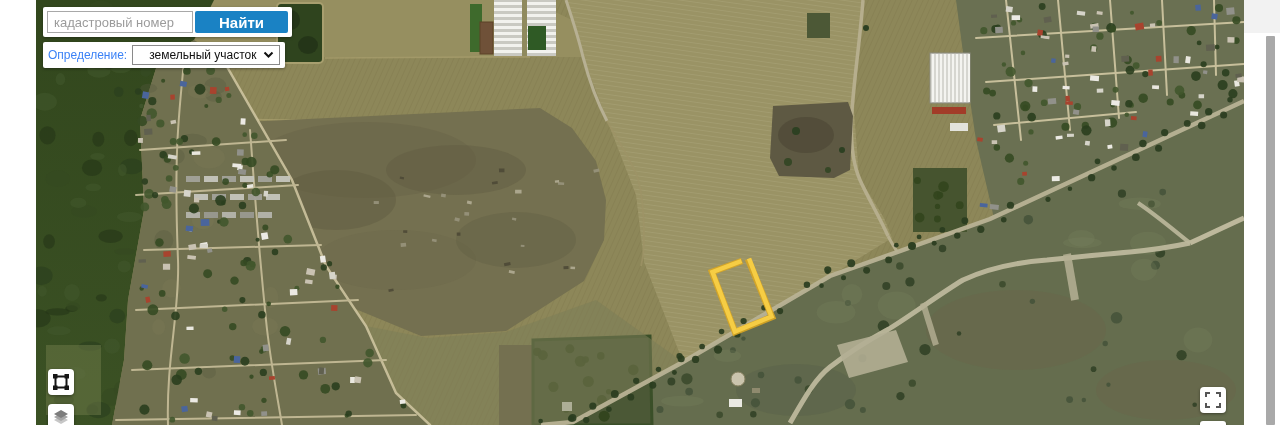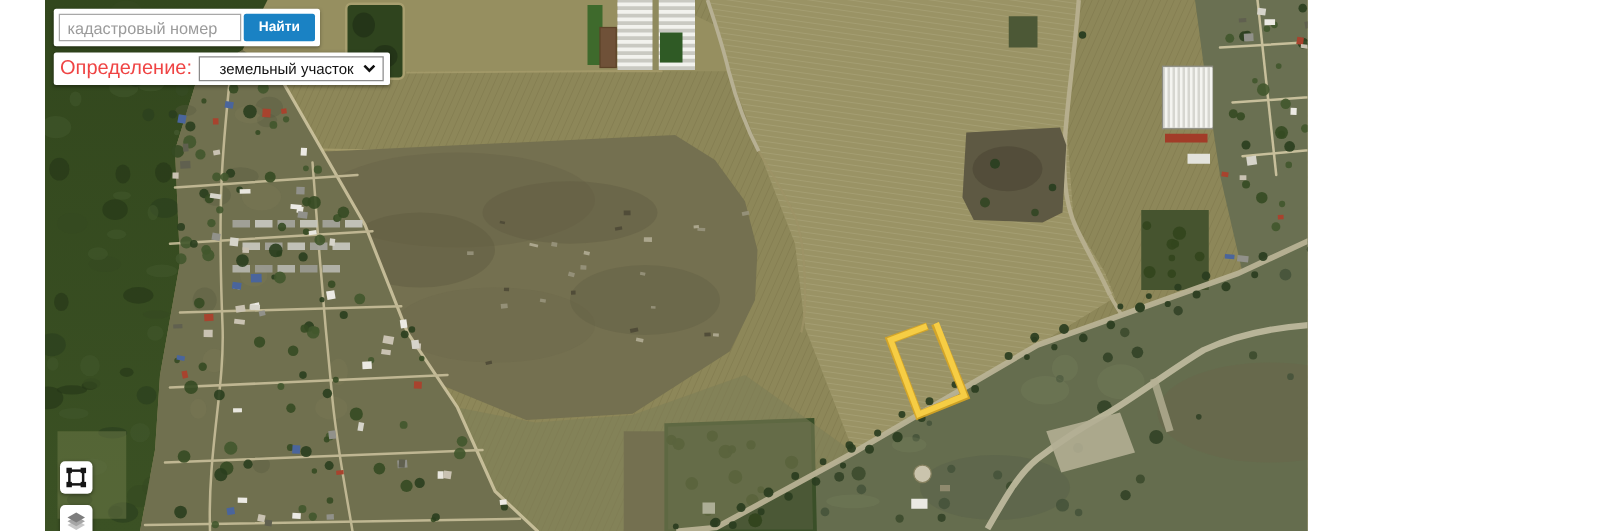--- a/index.html
+++ b/index.html
@@ -1,27 +1,27 @@
 <!DOCTYPE html>
 <html><head>
 <meta charset="utf-8">
 <style>
   html,body{margin:0;padding:0;background:#fff;}
   body{font-family:"Liberation Sans", sans-serif;}
-  .page{position:relative;width:1046px;height:425px;overflow:hidden;background:#fff;}
+  .page{position:relative;width:1280px;height:425px;overflow:hidden;background:#fff;}
   .map-viewport{position:absolute;left:36px;top:0;width:1208px;height:425px;overflow:hidden;background:#8d8759;cursor:default;}
   .map-viewport svg{display:block;}
   
   .search-panel{position:absolute;left:43px;top:7px;background:#fff;padding:4px;display:flex;align-items:center;border-radius:2px;box-shadow:0 1px 3px rgba(0,0,0,.35);z-index:5;}
   .search-input{width:132px;height:20px;border:1px solid #a8a8a8;padding:0 6px;font-size:13px;color:#333;font-family:"Liberation Sans",sans-serif;outline:none;}
   .search-input::placeholder{color:#9b9b9b;}
-  .search-btn{margin-left:2px;height:22px;padding:0 12px;background:#1a82c4;color:#fff;border:none;border-radius:2px;font-size:11px;font-weight:bold;font-family:"Liberation Sans",sans-serif;cursor:pointer;}
+  .search-btn{margin-left:2px;height:22px;padding:0 24px;background:#1a82c4;color:#fff;border:none;border-radius:2px;font-size:15px;font-weight:bold;font-family:"Liberation Sans",sans-serif;cursor:pointer;}
   
   .def-panel{position:absolute;left:43px;top:42px;background:#fff;padding:3px 5px;display:flex;align-items:center;gap:5px;border-radius:2px;box-shadow:0 1px 3px rgba(0,0,0,.35);z-index:5;}
-  .def-label{font-size:16px;color:#ef4444;}
+  .def-label{font-size:12px;color:#3b82f6;}
   .def-select{position:relative;border:1px solid #8a8a8a;background:#fff;font-size:12px;color:#111;padding:2px 22px 2px 16px;display:flex;align-items:center;cursor:pointer;min-width:108px;}
   .def-select .chev{position:absolute;right:5px;top:50%;transform:translateY(-50%);}
   
   .ctrl-btn{position:absolute;width:26px;height:26px;background:#fff;border:none;border-radius:4px;box-shadow:0 1px 3px rgba(0,0,0,.4);display:flex;align-items:center;justify-content:center;cursor:pointer;padding:0;z-index:4;}
   .btn-extent{left:48px;top:369px;}
   .btn-layers{left:48px;top:404px;}
   .btn-full{left:1200px;top:387px;}
   .btn-sliver{left:1200px;top:421px;height:12px;border-radius:3px;}
   
   .right-strip{position:absolute;left:1244px;top:0;width:36px;height:425px;background:#fff;z-index:6;}

